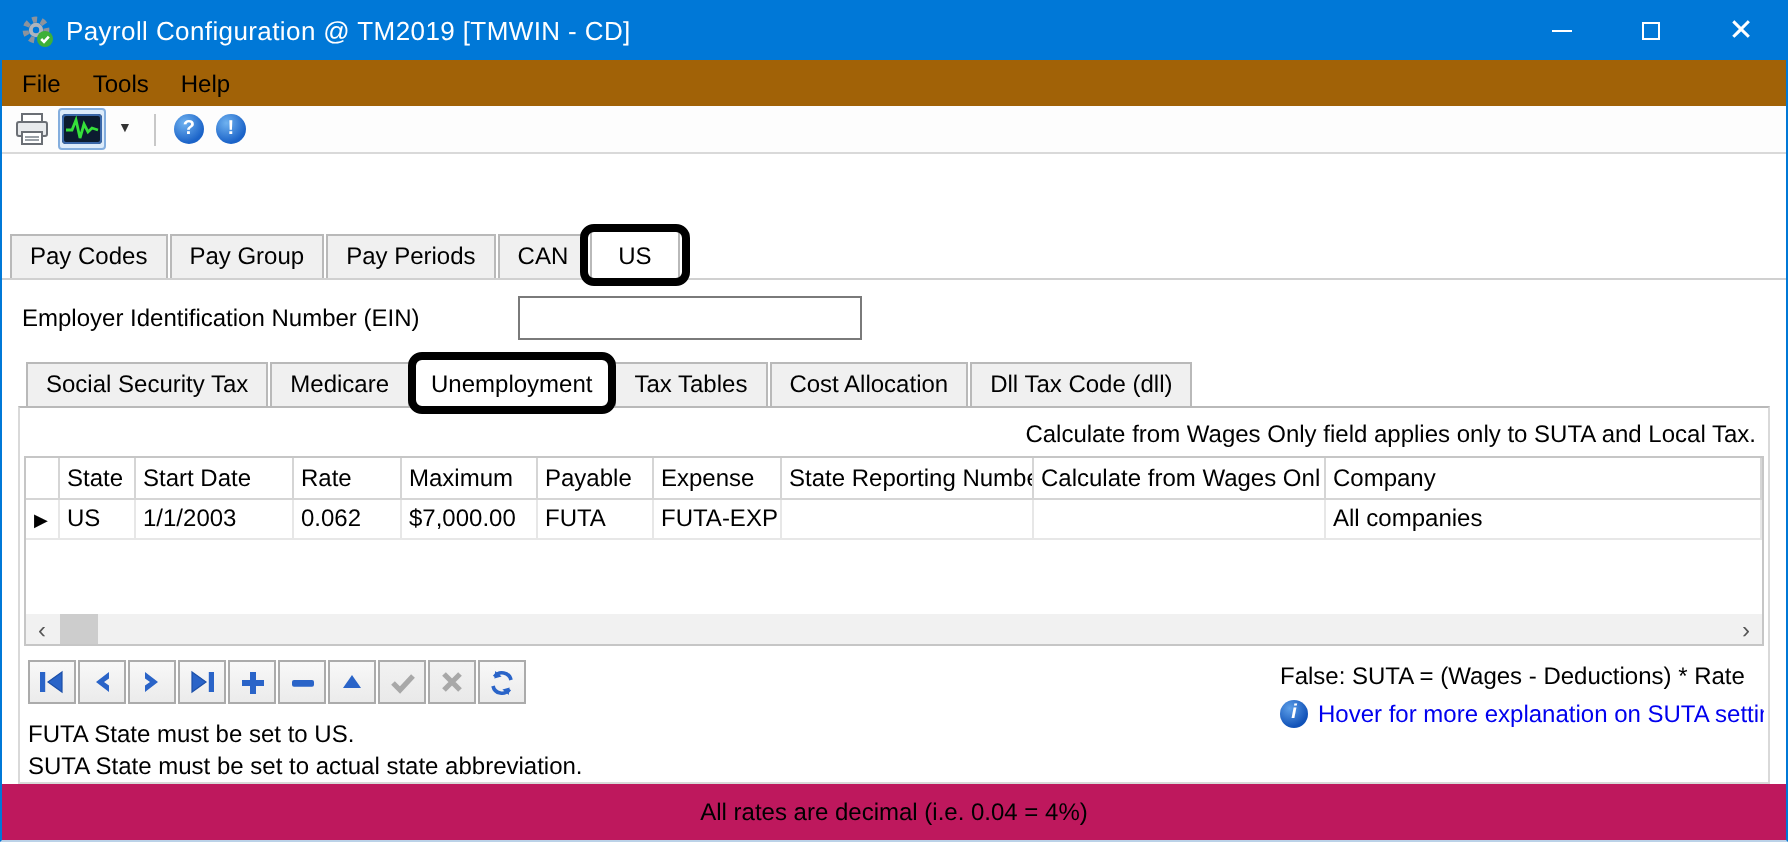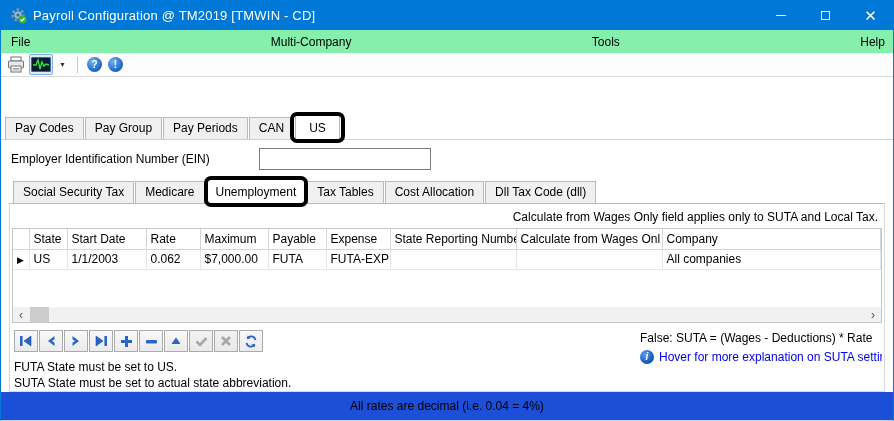--- a/index.html
+++ b/index.html
@@ -21,21 +21,21 @@
   
   .titlebar{height:30px;background:var(--titlebar);display:flex;align-items:center;flex:0 0 30px;}
   .titlebar .app-icon{width:17px;height:17px;margin:0 6px 0 9px;position:relative;flex:0 0 auto;}
   .titlebar .title-text{color:#fff;font-size:13px;letter-spacing:.2px;}
   .win-controls{margin-left:auto;display:flex;height:100%;}
   .win-btn{width:45px;height:100%;display:flex;align-items:center;justify-content:center;color:#fff;cursor:default;}
   .win-btn .bar{width:10px;height:1px;background:#fff;}
   .win-btn .box{width:9px;height:9px;border:1px solid #fff;}
   .win-btn.close-btn{font-size:15px;line-height:1;}
   
-  .menubar{height:23px;background:#86efac;display:flex;align-items:center;padding-left:2px;flex:0 0 23px;justify-content:space-between;}
+  .menubar{height:23px;background:#a16207;display:flex;align-items:center;padding-left:2px;flex:0 0 23px;}
   .menu-item{padding:2px 8px;cursor:default;}
   
   .toolbar{height:24px;background:#fdfdfd;border-bottom:1px solid #d9d9d9;display:flex;align-items:center;padding-left:4px;gap:2px;flex:0 0 24px;}
   .tool-btn{height:21px;display:flex;align-items:center;justify-content:center;padding:0 2px;}
   .activity-btn{border:1px solid #84aede;background:#dcebfa;border-radius:2px;padding:0 1px;}
   .activity-glyph{width:20px;height:15px;background:#0d1f33;border-radius:2px;display:block;}
   .drop-arrow{font-size:7px;color:#333;padding:0 4px;}
   .tb-sep{width:1px;height:16px;background:#c8c8c8;margin:0 5px;}
   .sphere{width:15px;height:15px;border-radius:50%;background:radial-gradient(circle at 35% 30%,#6fb2f0,#1b63c8 70%);color:#fff;font-weight:bold;font-size:10px;display:flex;align-items:center;justify-content:center;line-height:1;}
   
@@ -74,21 +74,21 @@
   .navigator{display:flex;gap:1px;margin-bottom:7px;}
   .nav-btn{width:24px;height:22px;border:1px solid #ababab;background:linear-gradient(#f8f8f8,#ebebeb);display:flex;align-items:center;justify-content:center;}
   .nav-btn.disabled{background:linear-gradient(#f2f2f2,#e9e9e9);}
   .footnote{line-height:16px;}
   .bottom-right{flex:0 0 242px;padding-right:0;overflow:hidden;}
   .help-line{white-space:pre;line-height:17px;}
   .suta-link-row{display:flex;align-items:center;gap:5px;margin-top:3px;}
   .info-ball{width:14px;height:14px;border-radius:50%;background:radial-gradient(circle at 35% 30%,#5d9fe8,#1152b8 70%);color:#fff;font-size:10px;font-weight:bold;font-style:italic;display:flex;align-items:center;justify-content:center;flex:0 0 14px;line-height:1;}
   .suta-link{color:var(--link-blue);white-space:nowrap;cursor:pointer;}
   
-  .statusbar{flex:0 0 28px;display:flex;align-items:center;justify-content:center;background:#1d4ed8;}
+  .statusbar{flex:0 0 28px;display:flex;align-items:center;justify-content:center;background:#be185d;}
   svg{display:block;}
 </style>
 </head>
 <body>
 
 <div class="window">
 
   <div class="titlebar">
     <span class="app-icon">
       <svg width="17" height="17" viewBox="0 0 17 17">
@@ -108,21 +108,20 @@
           <span class="box"></span>
         </div>
       <div class="win-btn close-btn">
           <span>✕</span>
         </div>
     </div>
   </div>
 
   <div class="menubar">
     <span class="menu-item">File</span>
-    <span class="menu-item">Multi-Company</span>
     <span class="menu-item">Tools</span>
     <span class="menu-item">Help</span>
   </div>
 
   <div class="toolbar">
     <span class="tool-btn">
       <svg width="18" height="17" viewBox="0 0 18 17">
         <rect x="4" y="1" width="10" height="4" fill="#fff" stroke="#6b6f75"></rect>
         <rect x="1.5" y="5" width="15" height="7" rx="1" fill="#e8eaec" stroke="#6b6f75"></rect>
         <rect x="4" y="10" width="10" height="6" fill="#fff" stroke="#6b6f75"></rect>

